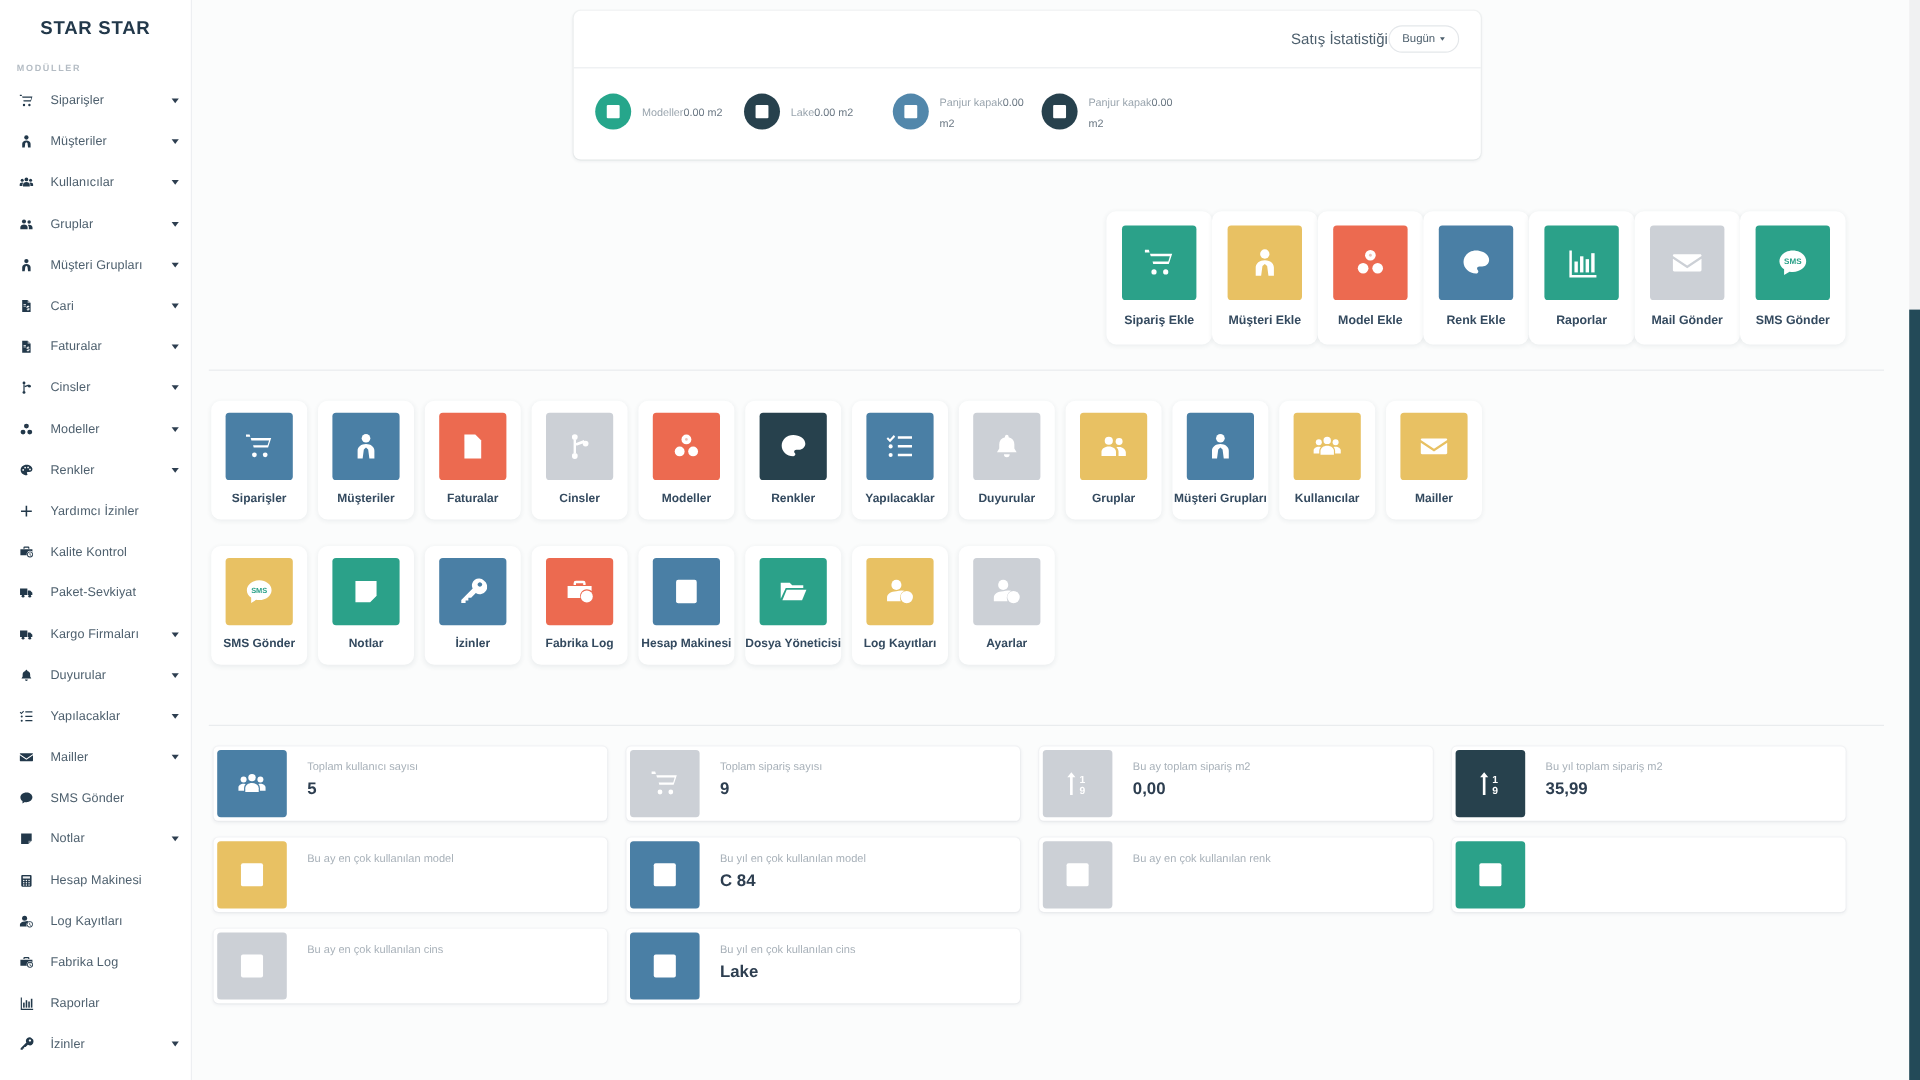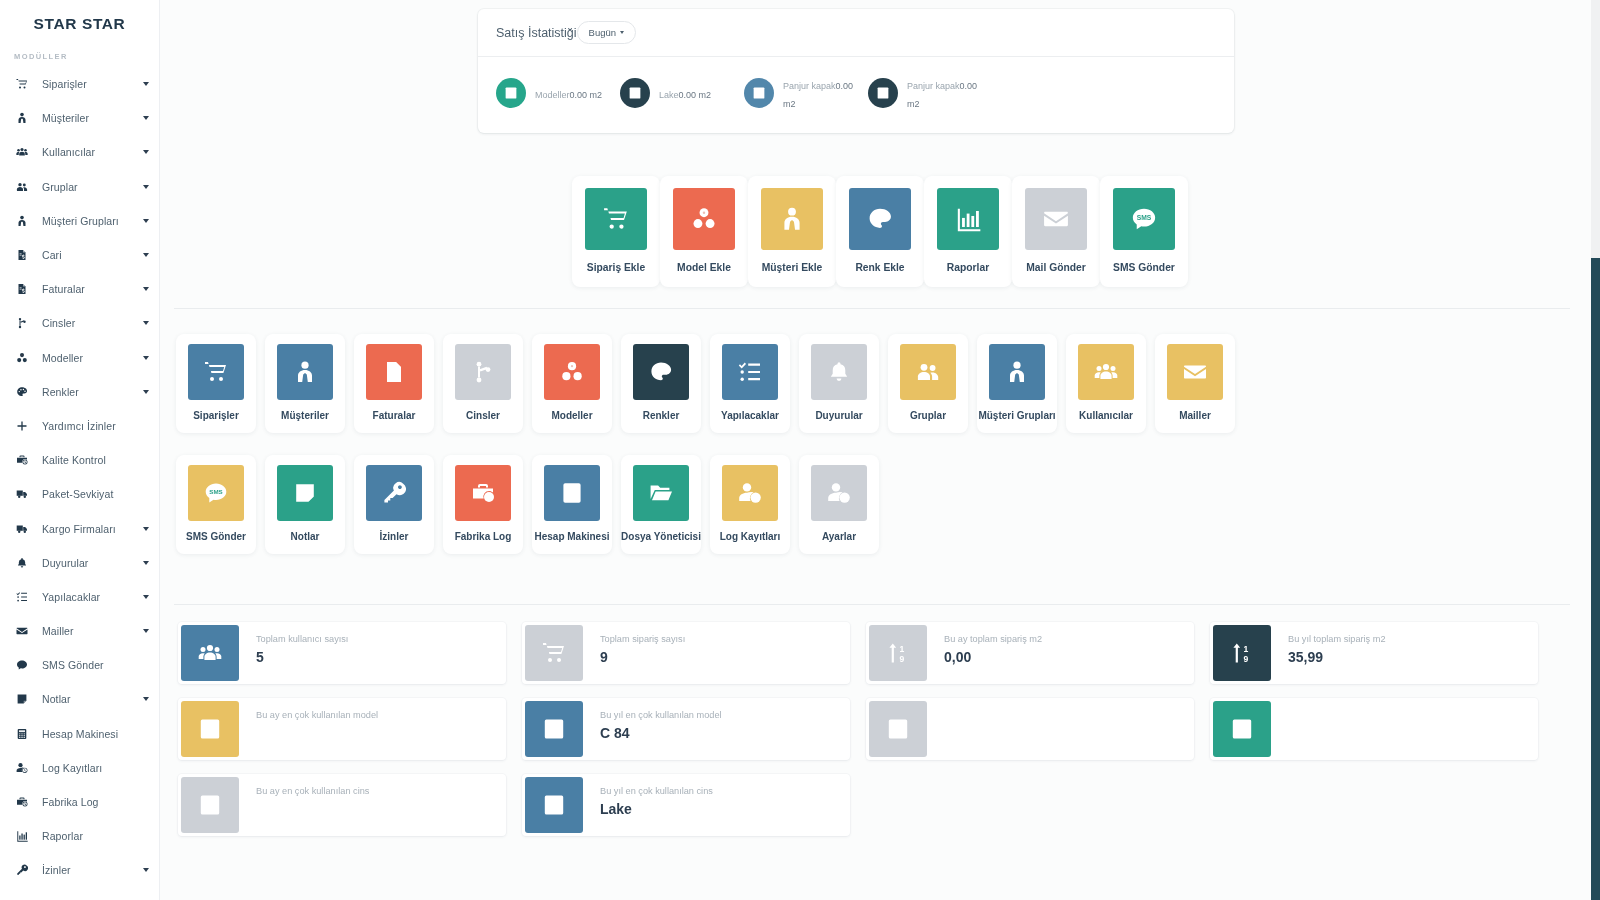--- a/index.html
+++ b/index.html
@@ -57,21 +57,21 @@
     background: #fbfcfc;
   }
 
   
   .statcard {
     position: absolute; left: 318px; top: 9px; width: 756px;
     background: #fff; border-radius: 6px;
     box-shadow: 0 1px 3px rgba(30,50,70,0.09), 0 0 0 1px rgba(30,50,70,0.035);
   }
   .statcard-head {
-    height: 48px; display: flex; align-items: center; justify-content: flex-start;
+    height: 48px; display: flex; align-items: center; justify-content: flex-end;
     padding: 0 18px; border-bottom: 1px solid #eceef0;
   }
   .statcard-title { font-size: 12.5px; color: #4d5f6d; font-weight: 400; }
   .btn-pill {
     border: 1px solid #e4e7ea; background: #fff; border-radius: 14px;
     font-size: 9.5px; color: #4d5f6d; padding: 5px 11px; cursor: pointer;
     display: flex; align-items: center; gap: 4px;
     font-family: inherit;
   }
   .btn-pill .caret {
@@ -492,48 +492,48 @@
                 <path d="M7.2 15.4l3-3.5 2.4 2 4.6-4.6" stroke="#fff" stroke-width="1.7" fill="none" stroke-linejoin="round" stroke-linecap="round"></path>
                 <path d="M14.2 9.2h3.2v3.2" fill="#fff"></path>
               </svg>
             </span>
             <span class="stat-text"><span class="stat-name">Panjur kapak</span><span class="stat-val">0.00 m2</span></span>
           </div>
         </div>
     </section>
 
     <section class="section" style="top:176px;">
-      <div class="tilerow row-big" id="quick-actions" style="justify-content:center; padding:0 62px;">
+      <div class="tilerow row-big" id="quick-actions" style="justify-content:flex-end; padding:0 62px;">
           <div class="tile">
             <span class="tile-sq" style="background:#2ba189">
               <svg viewBox="0 0 24 24">
                 <path d="M1 2h3l.9 3H22l-2.6 8H7.4L6.9 11H19l1.2-4H5.5L4.6 4H1zM8 17a2 2 0 1 0 .01 4.01A2 2 0 0 0 8 17zm9 0a2 2 0 1 0 .01 4.01A2 2 0 0 0 17 17z"></path>
               </svg>
             </span>
             <span class="tile-label">Sipariş Ekle</span>
+          </div>
+          <div class="tile">
+            <span class="tile-sq" style="background:#e8c163">
+              <svg viewBox="0 0 24 24">
+                <circle cx="12" cy="5.2" r="3.6"></circle>
+                <path d="M12 10c-4 0-7 2.4-7 5.6V22h4.2l1-7.5L12 13l1.8 1.5 1 7.5H19v-6.4c0-3.2-3-5.6-7-5.6z"></path>
+              </svg>
+            </span>
+            <span class="tile-label">Müşteri Ekle</span>
           </div>
           <div class="tile">
             <span class="tile-sq" style="background:#ec6a50">
               <svg viewBox="0 0 24 24">
                 <circle cx="12" cy="6.2" r="4.1"></circle>
                 <circle cx="6.4" cy="16.2" r="4.1"></circle>
                 <circle cx="17.6" cy="16.2" r="4.1"></circle>
                 <circle cx="12" cy="6.2" r="1.1" fill="#c94a2e" opacity=".35"></circle>
               </svg>
             </span>
             <span class="tile-label">Model Ekle</span>
-          </div>
-          <div class="tile">
-            <span class="tile-sq" style="background:#e8c163">
-              <svg viewBox="0 0 24 24">
-                <circle cx="12" cy="5.2" r="3.6"></circle>
-                <path d="M12 10c-4 0-7 2.4-7 5.6V22h4.2l1-7.5L12 13l1.8 1.5 1 7.5H19v-6.4c0-3.2-3-5.6-7-5.6z"></path>
-              </svg>
-            </span>
-            <span class="tile-label">Müşteri Ekle</span>
           </div>
           <div class="tile">
             <span class="tile-sq" style="background:#4a7fa5">
               <svg viewBox="0 0 24 24">
                 <path d="M12 2.6C6.7 2.6 2.4 6.5 2.4 11.4c0 4.8 4.3 8.8 9.6 8.8 1 0 1.8-.7 1.8-1.6 0-.4-.2-.8-.5-1.1-.3-.3-.5-.7-.5-1.1 0-.9.8-1.6 1.8-1.6h2.1c3 0 5.4-2.2 5.4-5C22.1 5.9 17.6 2.6 12 2.6z"></path>
                 <circle cx="6.6" cy="11.2" r="1.45" fill="#fff"></circle>
                 <circle cx="9.9" cy="7.3" r="1.45" fill="#fff"></circle>
                 <circle cx="14.8" cy="7.1" r="1.45" fill="#fff"></circle>
                 <circle cx="18" cy="10.4" r="1.45" fill="#fff"></circle>
               </svg>
@@ -896,20 +896,24 @@
             <div class="infocard">
               <div class="infocard-ico" style="background:#ccd0d6">
                 <svg viewBox="0 0 24 24">
                   <rect x="2.8" y="2.4" width="18.4" height="19.2" rx="1.6"></rect>
                   <path d="M5.6 18.4V6.4" stroke="#fff" stroke-width="1.4" fill="none"></path>
                   <path d="M5.6 18.4h12.8" stroke="#fff" stroke-width="1.4" fill="none"></path>
                   <path d="M7.2 15.4l3-3.5 2.4 2 4.6-4.6" stroke="#fff" stroke-width="1.7" fill="none" stroke-linejoin="round" stroke-linecap="round"></path>
                   <path d="M14.2 9.2h3.2v3.2" fill="#fff"></path>
                 </svg>
               </div>
+              <div class="infocard-txt">
+                <span class="info-title">Bu ay en çok kullanılan renk</span>
+                <span class="info-value"></span>
+              </div>
             </div>
           </div>
           <div class="infocell">
             <div class="infocard">
               <div class="infocard-ico" style="background:#2ba189">
                 <svg viewBox="0 0 24 24">
                   <rect x="2.8" y="2.4" width="18.4" height="19.2" rx="1.6"></rect>
                   <path d="M5.6 18.4V6.4" stroke="#fff" stroke-width="1.4" fill="none"></path>
                   <path d="M5.6 18.4h12.8" stroke="#fff" stroke-width="1.4" fill="none"></path>
                   <path d="M7.2 15.4l3-3.5 2.4 2 4.6-4.6" stroke="#fff" stroke-width="1.7" fill="none" stroke-linejoin="round" stroke-linecap="round"></path>

